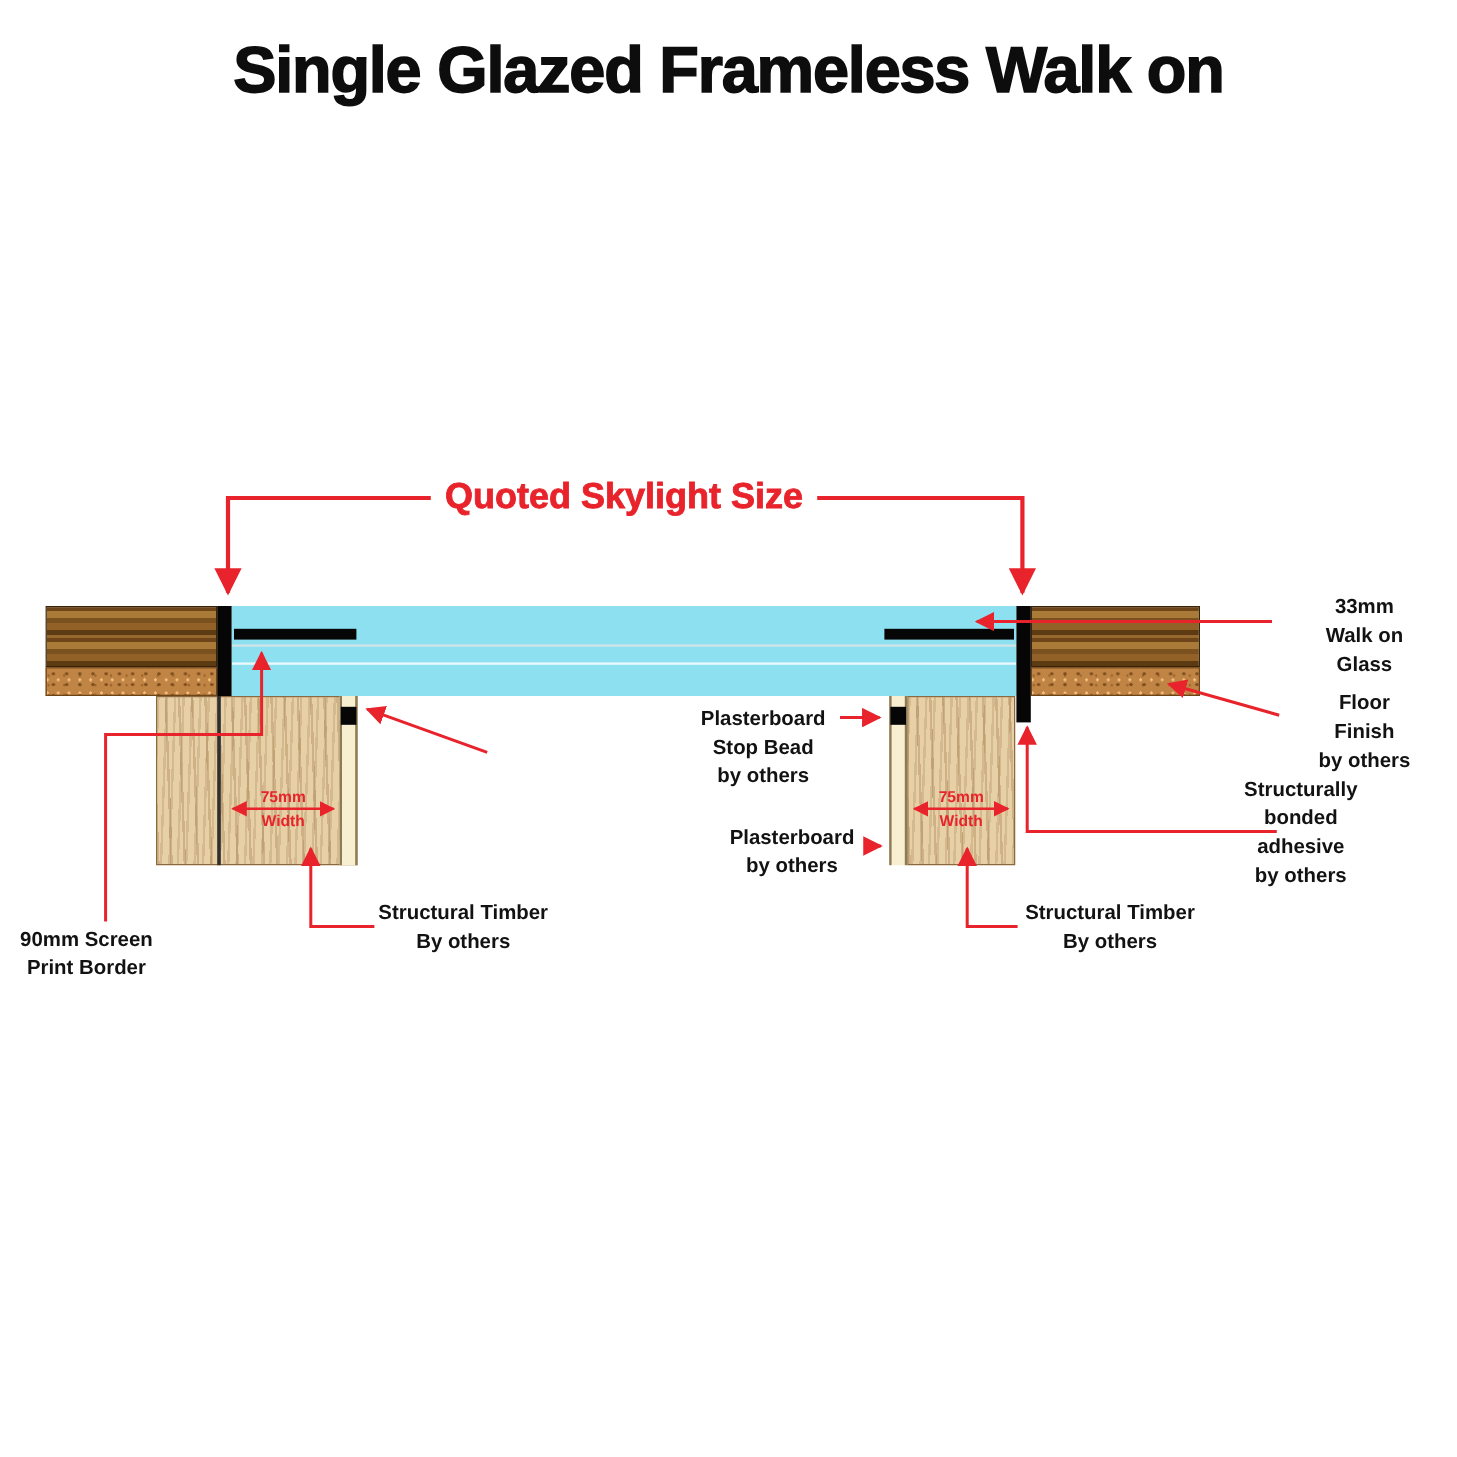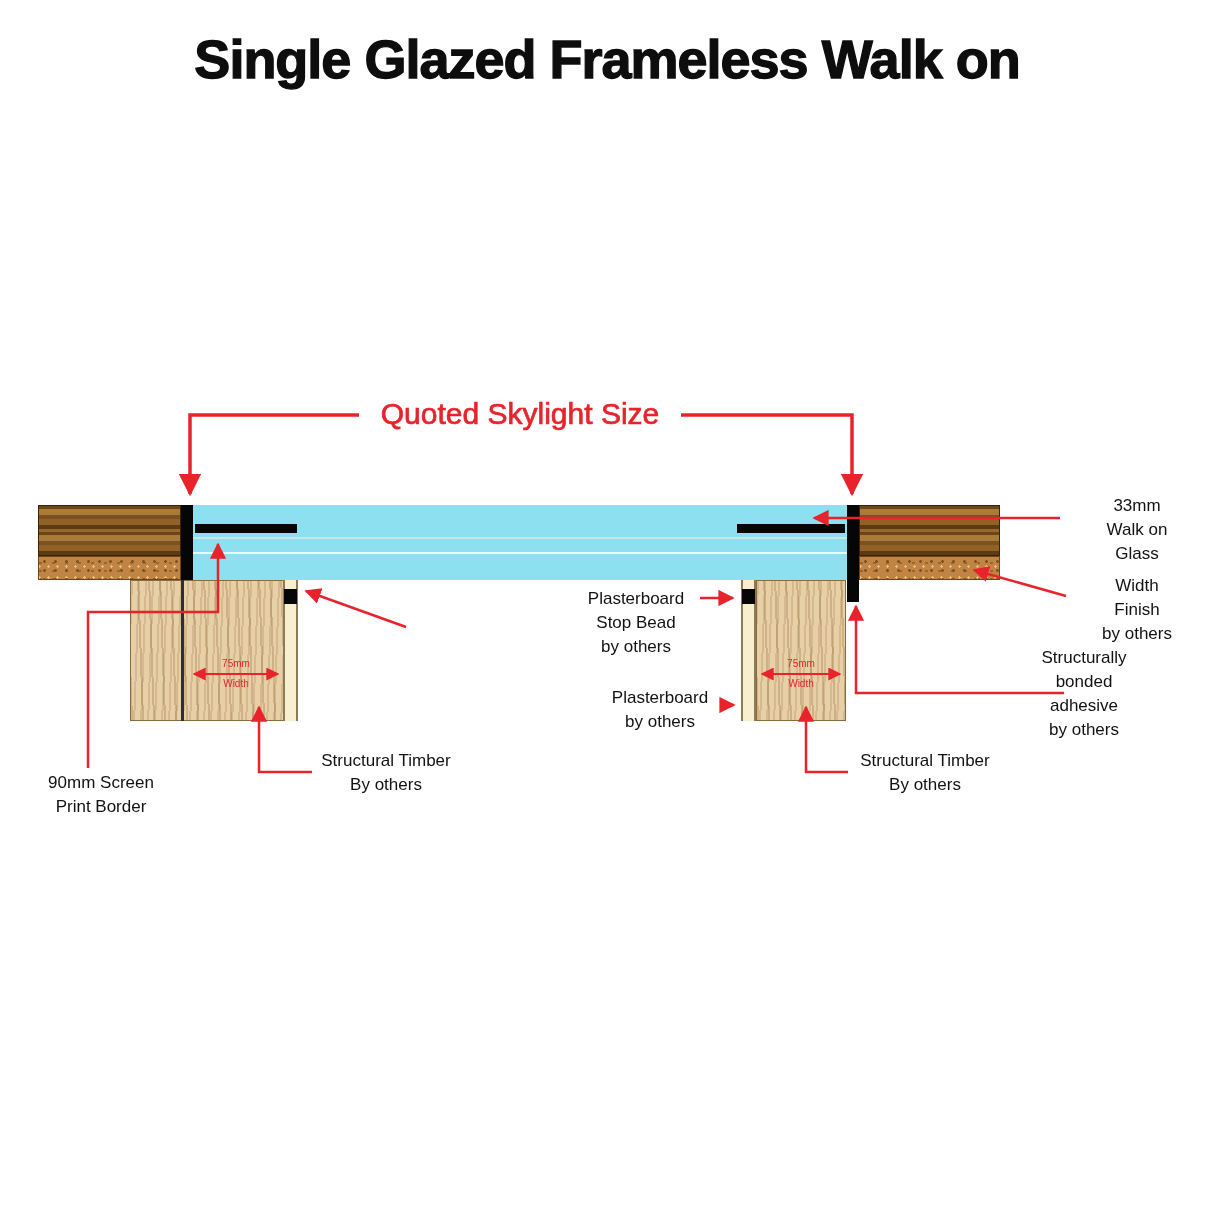--- a/index.html
+++ b/index.html
@@ -52,28 +52,28 @@
   svg.ann{position:absolute;left:0;top:0;pointer-events:none;}
   svg.ann path.lead{stroke:var(--accent-red);stroke-width:2.5;fill:none;}
   svg.ann path.dim{stroke:var(--accent-red);stroke-width:3.5;fill:none;}
   svg.ann path.small{stroke:var(--accent-red);stroke-width:2;fill:none;}
   .ahfill{fill:var(--accent-red);}
 
   
   .lbl{
     position:absolute;transform:translateX(-50%);
     text-align:center;white-space:pre-line;
-    font-weight:400;font-size:17px;line-height:24px;color:#121212;
+    font-weight:700;font-size:17px;line-height:24px;color:#121212;
   }
   .lbl.red{color:var(--accent-red);}
   .lbl.big{
     font-size:30px;line-height:34px;white-space:nowrap;
     -webkit-text-stroke:.7px var(--accent-red);
   }
-  .lbl.small{font-size:10px;line-height:20px;}
+  .lbl.small{font-size:13px;line-height:20px;}
 </style>
 </head>
 <body>
 
 <div class="canvas">
 
   <div class="page-title">Single Glazed Frameless Walk on</div>
 
   <div class="blk wood" style="left:38px;top:505px;width:143px;height:51px"></div>
   <div class="blk cork" style="left:38px;top:556px;width:143px;height:24px"></div>
@@ -125,37 +125,37 @@
       <path class="small" d="M194,674 H278" marker-start="url(#ah)" marker-end="url(#ah)"></path>
       <path class="small" d="M762,674 H840" marker-start="url(#ah)" marker-end="url(#ah)"></path>
     </g>
   </svg>
 
   <div class="lbl red big" style="left:520px;top:397px">Quoted Skylight Size</div>
 
   <div class="lbl" style="left:1137px;top:494px">33mm Walk on
 Glass</div>
 
-  <div class="lbl" style="left:1137px;top:574px">Width Finish
+  <div class="lbl" style="left:1137px;top:574px">Floor Finish
 by others</div>
 
   <div class="lbl" style="left:1084px;top:646px">Structurally
 bonded
 adhesive
 by others</div>
 
   <div class="lbl" style="left:636px;top:587px">Plasterboard
 Stop Bead
 by others</div>
 
   <div class="lbl" style="left:660px;top:686px">Plasterboard
 by others</div>
 
 
-  <div class="lbl" style="left:101px;top:771px">90mm Screen
+  <div class="lbl" style="left:72px;top:771px">90mm Screen
 Print Border</div>
 
   <div class="lbl" style="left:386px;top:749px">Structural Timber
 By others</div>
 
   <div class="lbl" style="left:925px;top:749px">Structural Timber
 By others</div>
 
   <div class="lbl red small" style="left:236px;top:654px">75mm
 Width</div>

